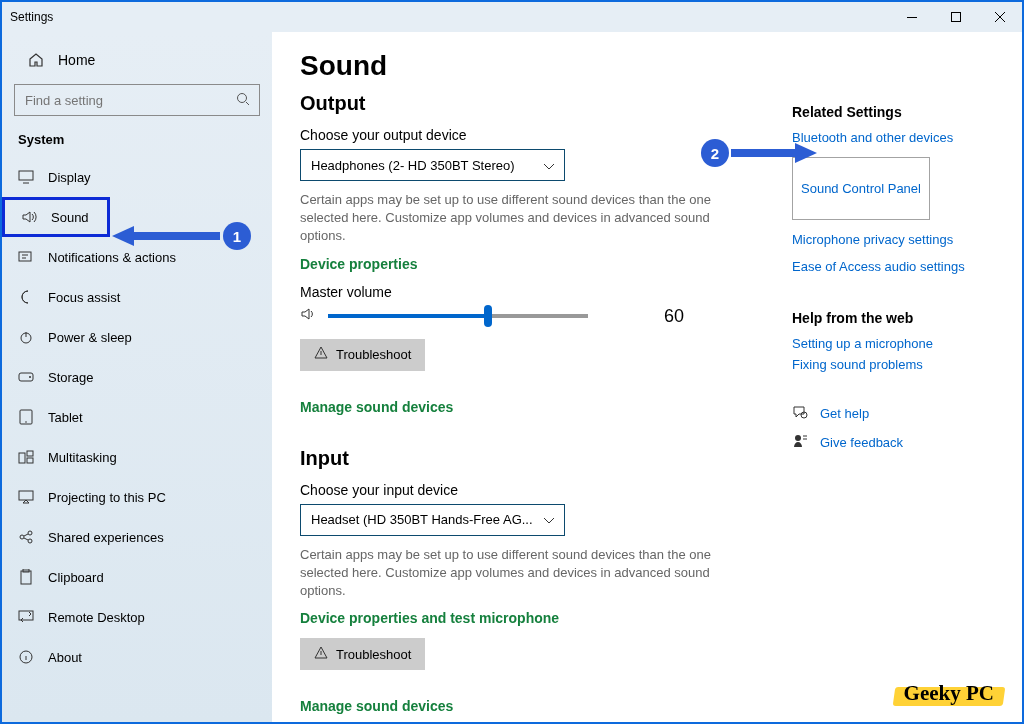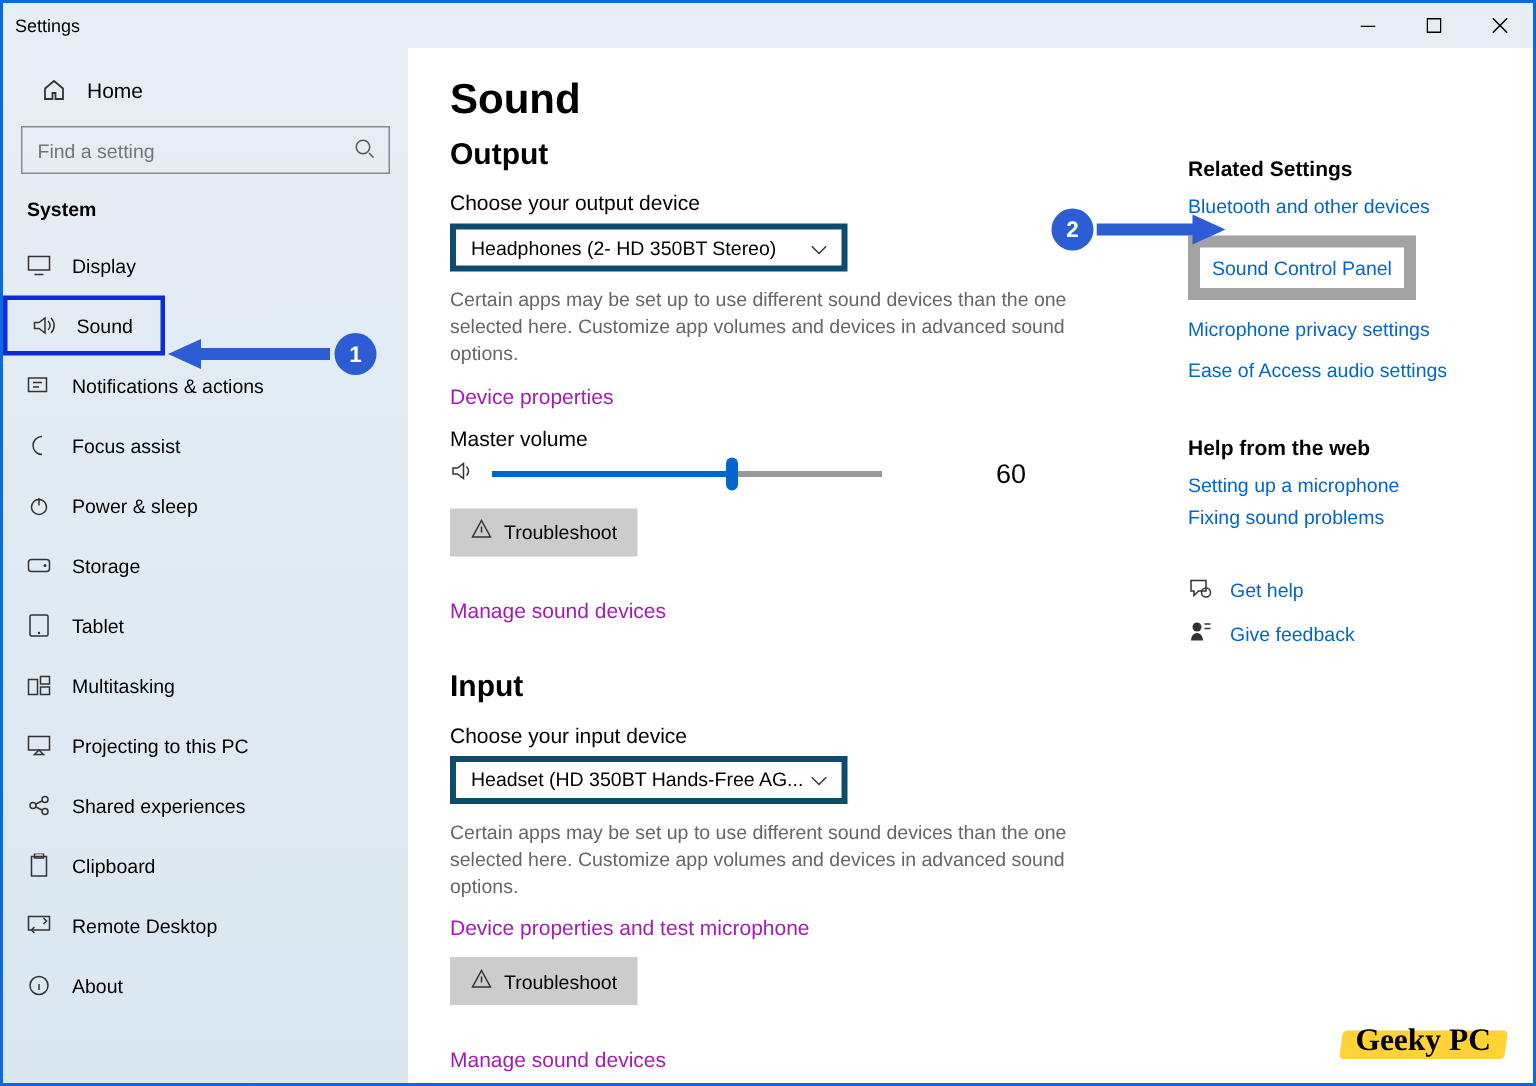--- a/index.html
+++ b/index.html
@@ -17,33 +17,33 @@
 .search-icon { position: absolute; right: 10px; top: 8px; }
 .section-label { font-size: 13px; font-weight: 600; padding: 6px 16px 10px 16px; }
 .nav-item { display: flex; align-items: center; height: 40px; padding-left: 16px; gap: 14px; font-size: 13px; cursor: pointer; position: relative; }
 .nav-item.selected { border: 3px solid #0d2bd6; }
 .content { flex: 1; display: flex; padding: 18px 20px 0 28px; overflow: hidden; }
 .content-main { flex: 1; padding-right: 40px; }
 .content-side { width: 210px; }
 .page-title { font-size: 28px; font-weight: 600; margin-bottom: 10px; }
 .sec-title { font-size: 20px; font-weight: 600; margin: 10px 0 12px 0; }
 .field-label { font-size: 14px; margin-bottom: 6px; }
-.dropdown { width: 265px; height: 32px; border: 4px solid #0c4a6e; display: flex; align-items: center; justify-content: space-between; padding: 0 10px; font-size: 13px; margin-bottom: 10px; }
+.dropdown { width: 265px; height: 32px; border: 1px solid #0c4a6e; display: flex; align-items: center; justify-content: space-between; padding: 0 10px; font-size: 13px; margin-bottom: 10px; }
 .desc { font-size: 13px; color: #666; line-height: 1.4; max-width: 430px; margin-bottom: 6px; }
-.link { color: #a21caf; font-size: 14px; cursor: pointer; display: inline-block; margin: 4px 0 12px 0; }
+.link { color: #15803d; font-size: 14px; cursor: pointer; display: inline-block; margin: 4px 0 12px 0; font-weight: bold; }
 .volume-row { display: flex; align-items: center; gap: 16px; margin: 6px 0 12px 0; }
 .slider-wrap { display: flex; align-items: center; gap: 12px; }
 .slider { position: relative; width: 260px; height: 4px; background: #999; }
 .slider-fill { position: absolute; height: 4px; background: #0066cc; left: 0; }
 .slider-thumb { position: absolute; width: 8px; height: 22px; background: #0066cc; border-radius: 4px; top: -9px; }
 .vol-val { font-size: 18px; margin-left: 60px; }
 .btn { background: #ccc; border: none; height: 32px; padding: 0 14px; font-size: 13px; display: inline-flex; align-items: center; gap: 8px; cursor: pointer; margin-bottom: 24px; }
 .side-heading { font-size: 14px; font-weight: 700; margin-bottom: 10px; }
 .side-link { color: #0066cc; font-size: 13px; display: block; margin-bottom: 12px; cursor: pointer; }
-.side-link.boxed { border: 8px solid #a3a3a3; padding: 6px 8px; display: inline-block; }
+.side-link.boxed { border: 1px solid #a3a3a3; padding: 23px 8px; display: inline-block; }
 .help-row { display: flex; align-items: center; gap: 12px; font-size: 13px; color: #0066cc; margin-bottom: 10px; cursor: pointer; }
 .badge { position: absolute; width: 28px; height: 28px; background: #2c5dd4; color: #fff; border-radius: 50%; display: flex; align-items: center; justify-content: center; font-weight: 600; font-size: 15px; z-index: 10; }
 .arrow { position: absolute; z-index: 9; }
 .arrow-line { stroke: #2c5dd4; stroke-width: 8; fill: none; }
 .arrow-head { fill: #2c5dd4; }
 .watermark { position: absolute; right: 24px; bottom: 16px; font-family: "Comic Sans MS", cursive; font-weight: 700; font-size: 21px; padding: 2px 6px; }
 .watermark::before { content: ""; position: absolute; left:-4px; right:-4px; top:8px; bottom:2px; background: #ffd236; z-index:-1; transform: skewX(-8deg); border-radius: 3px; }
 .icon { width: 16px; height: 16px; display: inline-flex; align-items: center; justify-content: center; }
 </style>
 </head>

